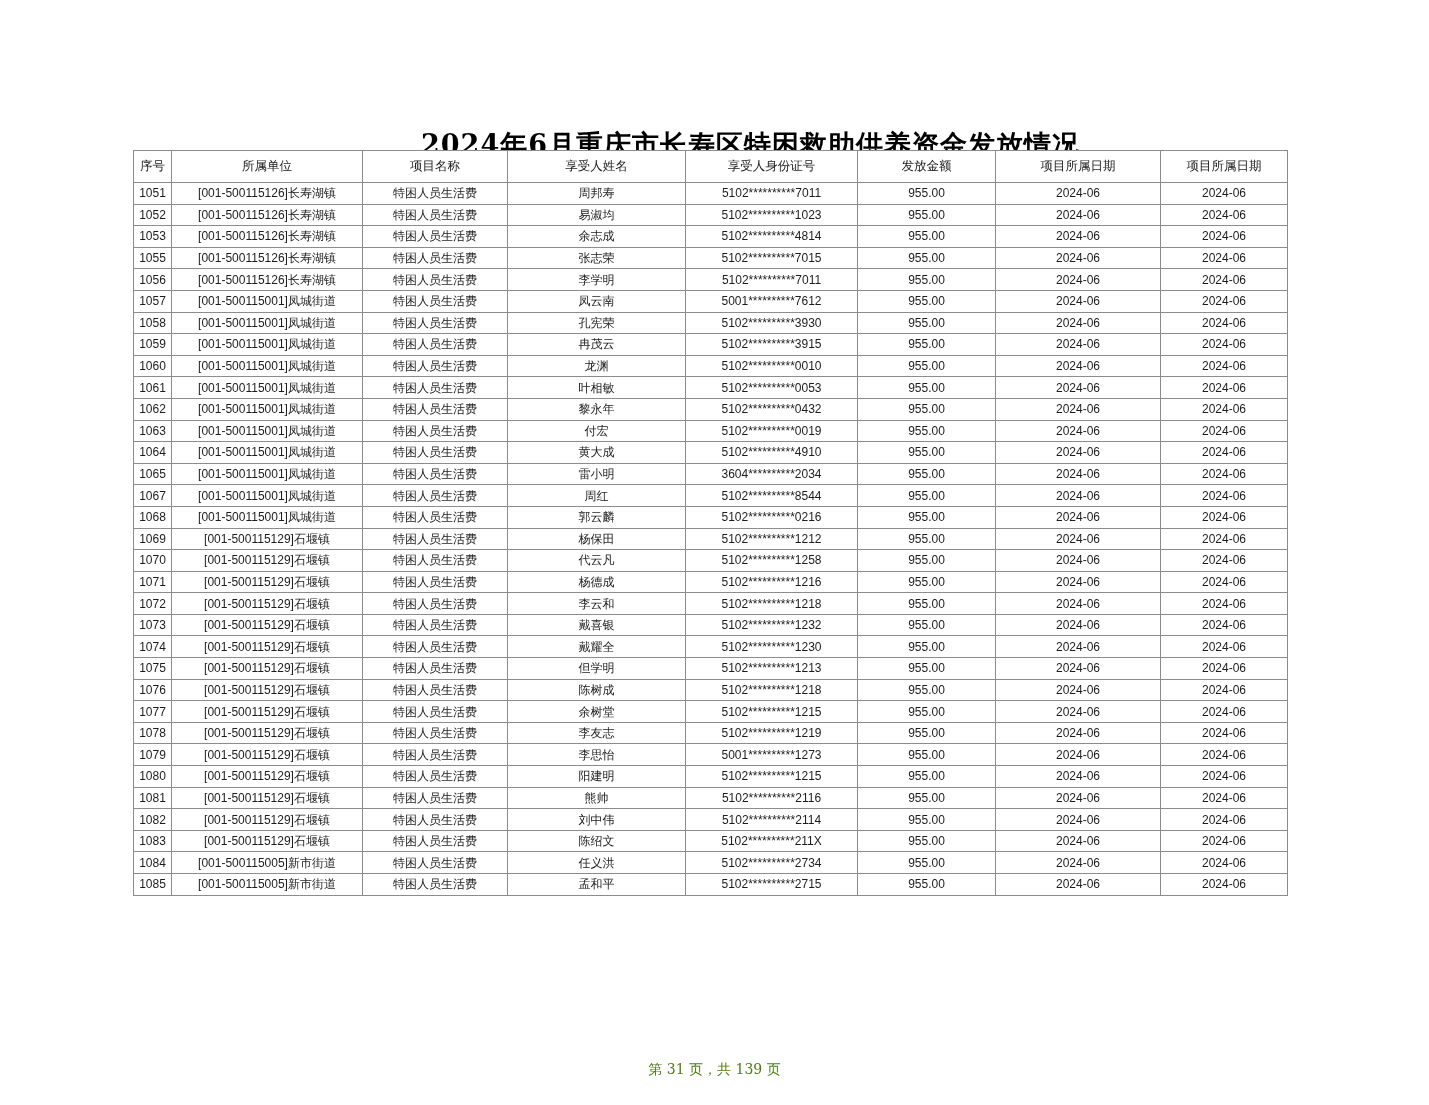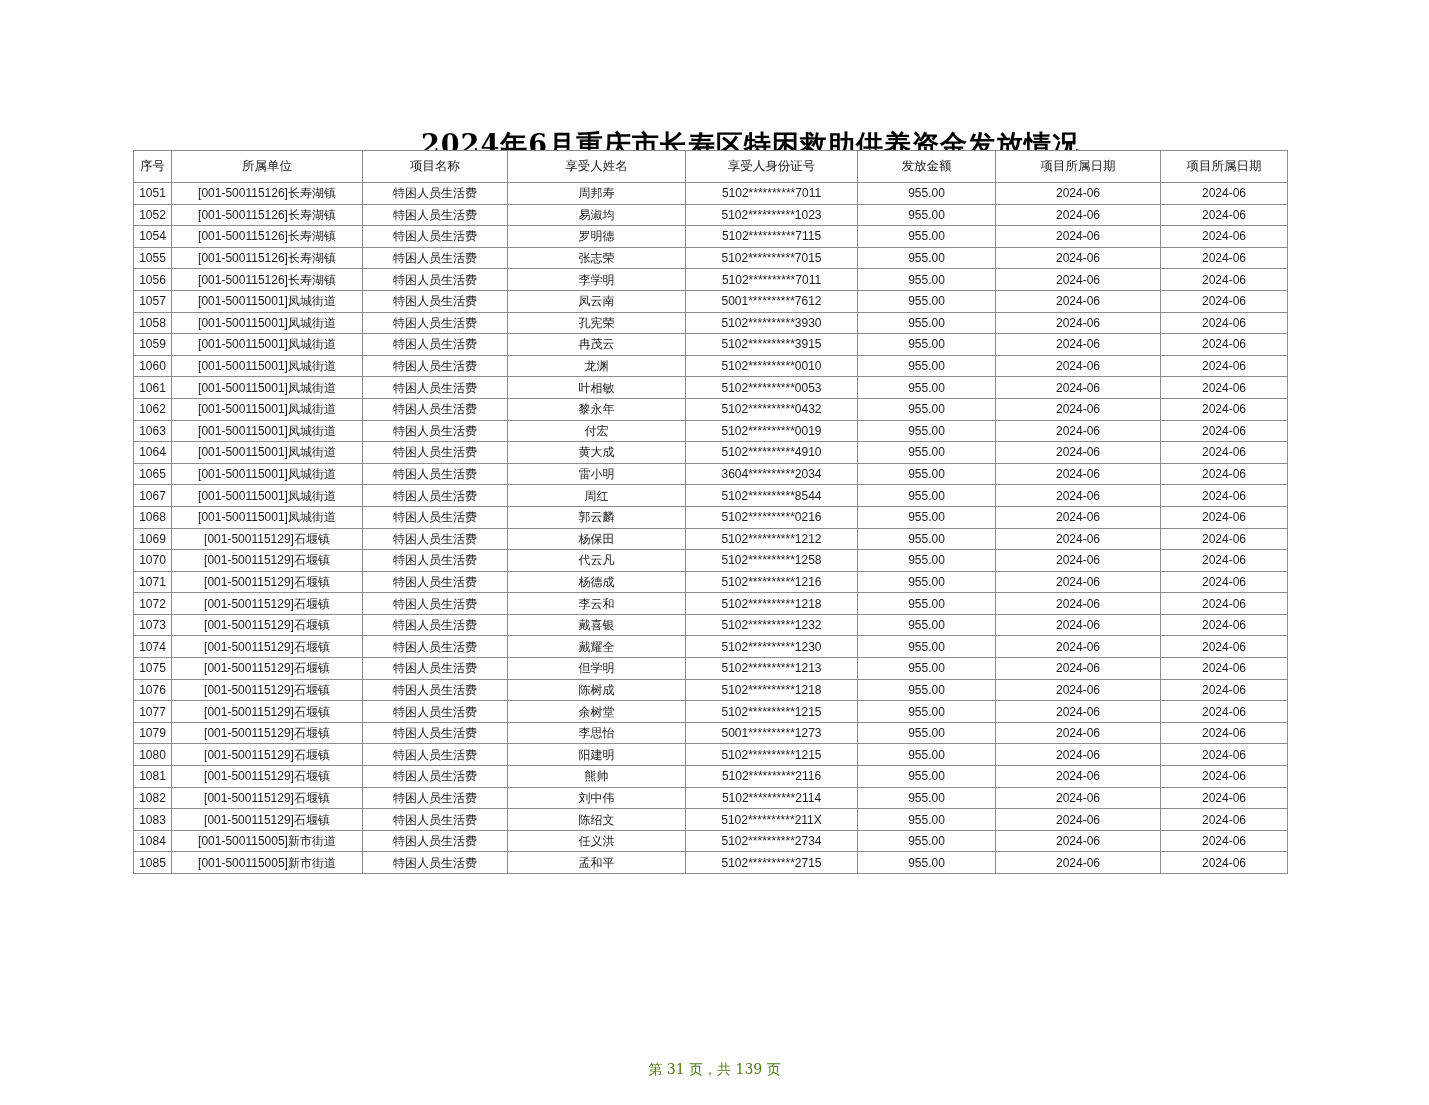--- a/index.html
+++ b/index.html
@@ -116,25 +116,25 @@
           <td>1052</td>
           <td>[001-500115126]长寿湖镇</td>
           <td>特困人员生活费</td>
           <td>易淑均</td>
           <td>5102**********1023</td>
           <td>955.00</td>
           <td>2024-06</td>
           <td>2024-06</td>
         </tr>
         <tr>
-          <td>1054</td>
+          <td>1053</td>
           <td>[001-500115126]长寿湖镇</td>
           <td>特困人员生活费</td>
-          <td>罗明德</td>
-          <td>5102**********7115</td>
+          <td>余志成</td>
+          <td>5102**********4814</td>
           <td>955.00</td>
           <td>2024-06</td>
           <td>2024-06</td>
         </tr>
         <tr>
           <td>1055</td>
           <td>[001-500115126]长寿湖镇</td>
           <td>特困人员生活费</td>
           <td>张志荣</td>
           <td>5102**********7015</td>
@@ -346,20 +346,30 @@
           <td>1077</td>
           <td>[001-500115129]石堰镇</td>
           <td>特困人员生活费</td>
           <td>余树堂</td>
           <td>5102**********1215</td>
           <td>955.00</td>
           <td>2024-06</td>
           <td>2024-06</td>
         </tr>
         <tr>
+          <td>1078</td>
+          <td>[001-500115129]石堰镇</td>
+          <td>特困人员生活费</td>
+          <td>李友志</td>
+          <td>5102**********1219</td>
+          <td>955.00</td>
+          <td>2024-06</td>
+          <td>2024-06</td>
+        </tr>
+        <tr>
           <td>1079</td>
           <td>[001-500115129]石堰镇</td>
           <td>特困人员生活费</td>
           <td>李思怡</td>
           <td>5001**********1273</td>
           <td>955.00</td>
           <td>2024-06</td>
           <td>2024-06</td>
         </tr>
         <tr>

